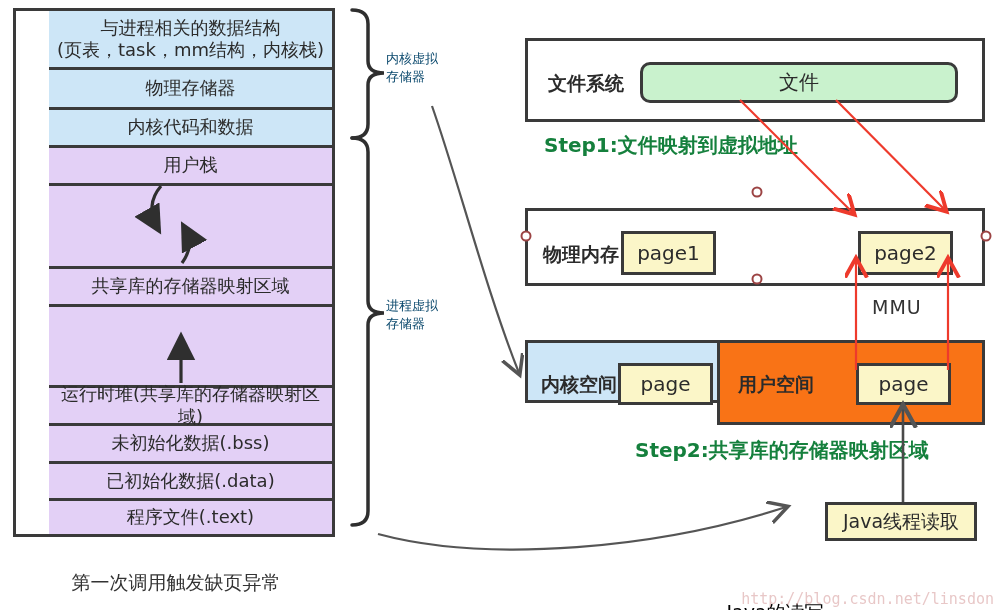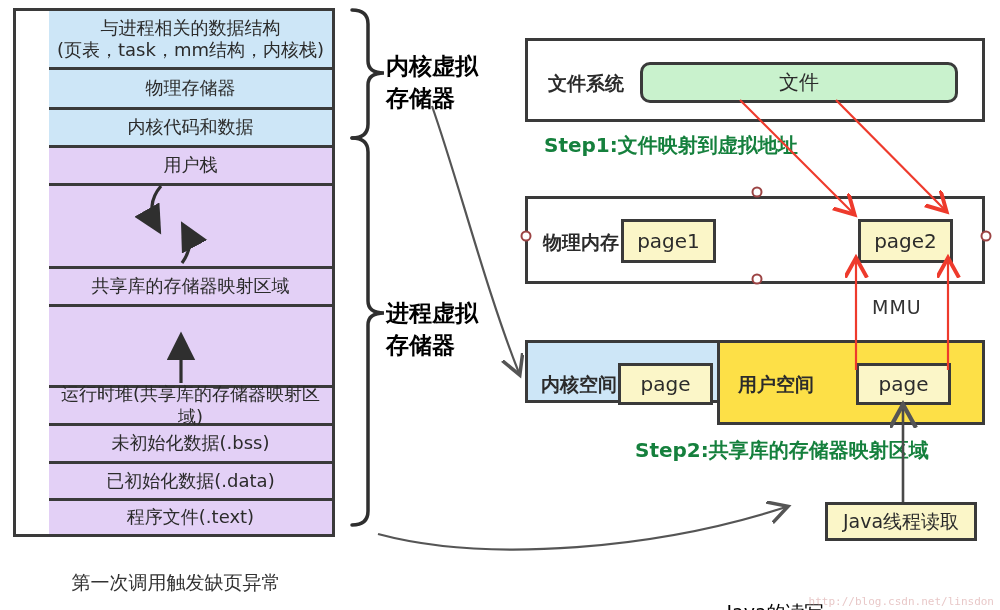--- a/index.html
+++ b/index.html
@@ -12,40 +12,40 @@
   .mem-row{box-sizing:border-box;border-bottom:3px solid #3a3a3a;display:flex;
     flex-direction:column;align-items:center;justify-content:center;
     font-size:18px;line-height:1.25;text-align:center;}
   .mem-row:last-child{border-bottom:none;flex:1;}
   .row-blue{background:#cde6f7;}
   .row-purple{background:#e3d0f6;}
 
   .stack-caption{position:absolute;left:56px;top:570px;width:240px;text-align:center;
     font-size:19px;color:#333;}
 
-  .brace-label{position:absolute;left:386px;font-size:23px;line-height:1.4;color:#000000;font-weight:bold;}
+  .brace-label{position:absolute;left:386px;font-size:13px;line-height:1.4;color:#0c4a6e;}
 
   
   .outline-box{position:absolute;border:3px solid #3a3a3a;box-sizing:border-box;background:#fff;}
   .fill-label{position:absolute;font-size:19px;color:#2b2b2b;white-space:nowrap;font-weight:bold;}
   .inner-box{position:absolute;border:3px solid #3a3a3a;box-sizing:border-box;
     display:flex;align-items:center;justify-content:center;font-size:20px;color:#2b2b2b;}
   .green{background:#c9f2cd;border-radius:10px;}
   .yellow{background:#fbf6c8;}
   .blue-bg{background:#cde6f7;}
-  .purple-bg{background:#fde047;}
+  .purple-bg{background:#f97316;}
 
   .step-text{position:absolute;color:#15803d;font-weight:bold;font-size:20px;white-space:nowrap;}
 
   .caption-right{position:absolute;left:690px;top:600px;width:170px;text-align:center;
     font-size:19px;color:#000000;}
 
   .mmu-label{position:absolute;left:872px;top:296px;font-size:19px;color:#333;letter-spacing:1px;}
 
-  .watermark{position:absolute;right:6px;bottom:2px;font-size:11px;
+  .watermark{position:absolute;right:6px;bottom:2px;font-size:15px;
     font-family:"DejaVu Sans Mono","Liberation Mono",monospace;color:rgba(205,130,130,0.45);text-align:right;}
 
   #overlay{position:absolute;left:0;top:0;width:1000px;height:610px;pointer-events:none;}
 </style>
 </head>
 <body>
 
 <div id="canvas">
 
   <div id="mem-stack">
@@ -98,21 +98,21 @@
 
   <div class="outline-box" style="left:525px;top:38px;width:460px;height:84px">
     <span class="fill-label" style="left:20px;top:30px">文件系统</span>
     <div class="inner-box green" style="left:112px;top:21px;width:318px;height:41px">
       <span>文件</span>
     </div>
   </div>
 
   <div class="step-text" style="left:544px;top:132px">Step1:文件映射到虚拟地址</div>
 
-  <div class="outline-box" style="left:525px;top:196px;width:460px;height:88px">
+  <div class="outline-box" style="left:525px;top:208px;width:460px;height:78px">
     <span class="fill-label" style="left:15px;top:31px">物理内存</span>
     <div class="inner-box yellow" style="left:93px;top:20px;width:95px;height:44px">
       <span>page1</span>
     </div>
     <div class="inner-box yellow" style="left:330px;top:20px;width:95px;height:44px">
       <span>page2</span>
     </div>
   </div>
 
   <div class="mmu-label">MMU</div>

